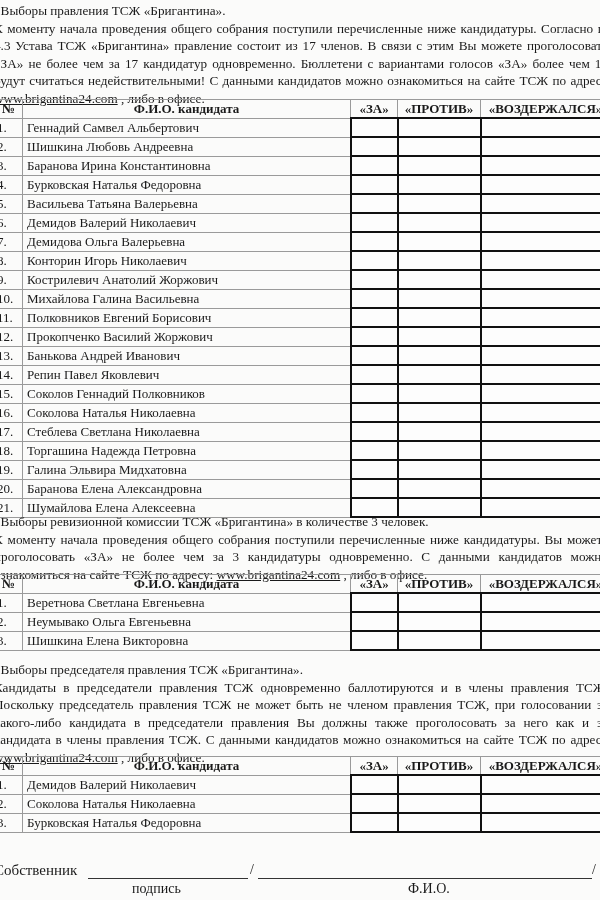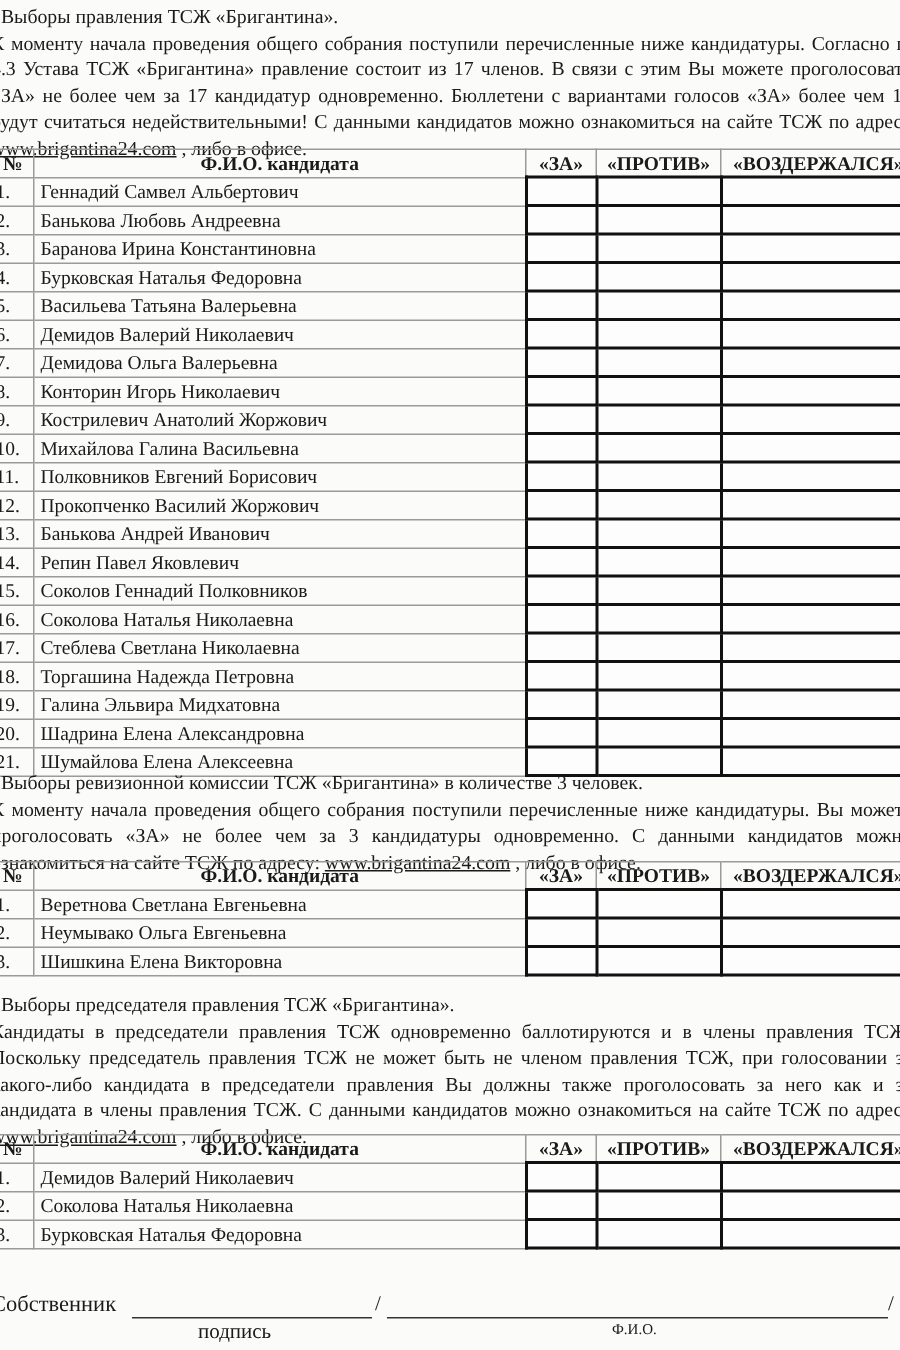--- a/index.html
+++ b/index.html
@@ -23,21 +23,21 @@
   table.ballot td.vote { border:2px solid #111; background:#fdfdfd; }
   col.c-num { width:28px; } col.c-name { width:328px; } col.c-za { width:47px; }
   col.c-pr { width:83px; } col.c-vz { width:130px; }
   .sig { position:absolute; top:862px; left:0; width:620px; height:30px; }
   .sig .owner { position:absolute; left:0; top:0; font-size:15px; }
   .sig .line1 { position:absolute; left:94px; top:16px; width:160px; border-bottom:1px solid #333; }
   .sig .slash1 { position:absolute; left:256px; top:0; font-size:14px; }
   .sig .line2 { position:absolute; left:264px; top:16px; width:334px; border-bottom:1px solid #333; }
   .sig .slash2 { position:absolute; left:598px; top:0; font-size:14px; }
   .sig .cap1 { position:absolute; left:138px; top:19px; font-size:14px; }
-  .sig .cap2 { position:absolute; left:414px; top:19px; font-size:10px; }
+  .sig .cap2 { position:absolute; left:414px; top:19px; font-size:14px; }
 </style>
 </head>
 <body>
 
 <div class="page">
 
   <div class="section-title" style="top:3px">. Выборы правления ТСЖ «Бригантина».</div>
   <div class="para" style="top:20px"><span>К моменту начала проведения общего собрания поступили перечисленные ниже кандидатуры. Согласно п. 4.3 Устава ТСЖ «Бригантина» правление состоит из 17 членов. В связи с этим Вы можете проголосовать «ЗА» не более чем за 17 кандидатур одновременно. Бюллетени с вариантами голосов «ЗА» более чем 17 будут считаться недействительными! С данными кандидатов можно ознакомиться на сайте ТСЖ по адресу</span> <span class="link">www.brigantina24.com</span><span> , либо в офисе.</span></div>
 
   <table class="ballot" id="t1" style="top:99px">
@@ -60,21 +60,21 @@
     <tbody>
         <tr>
           <td class="num">1.</td>
           <td>Геннадий Самвел Альбертович</td>
           <td class="vote"></td>
           <td class="vote"></td>
           <td class="vote"></td>
         </tr>
         <tr>
           <td class="num">2.</td>
-          <td>Банькова Любовь Андреевна</td>
+          <td>Шишкина Любовь Андреевна</td>
           <td class="vote"></td>
           <td class="vote"></td>
           <td class="vote"></td>
         </tr>
         <tr>
           <td class="num">3.</td>
           <td>Баранова Ирина Константиновна</td>
           <td class="vote"></td>
           <td class="vote"></td>
           <td class="vote"></td>
@@ -186,21 +186,21 @@
         </tr>
         <tr>
           <td class="num">19.</td>
           <td>Галина Эльвира Мидхатовна</td>
           <td class="vote"></td>
           <td class="vote"></td>
           <td class="vote"></td>
         </tr>
         <tr>
           <td class="num">20.</td>
-          <td>Шадрина Елена Александровна</td>
+          <td>Баранова Елена Александровна</td>
           <td class="vote"></td>
           <td class="vote"></td>
           <td class="vote"></td>
         </tr>
         <tr>
           <td class="num">21.</td>
           <td>Шумайлова Елена Алексеевна</td>
           <td class="vote"></td>
           <td class="vote"></td>
           <td class="vote"></td>

